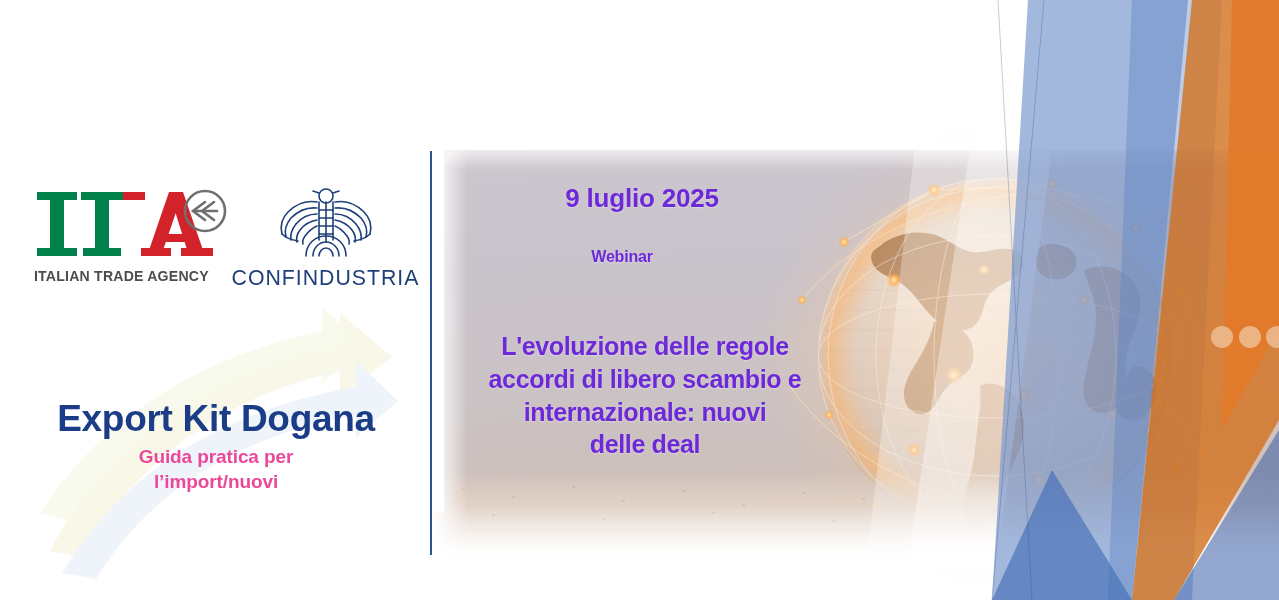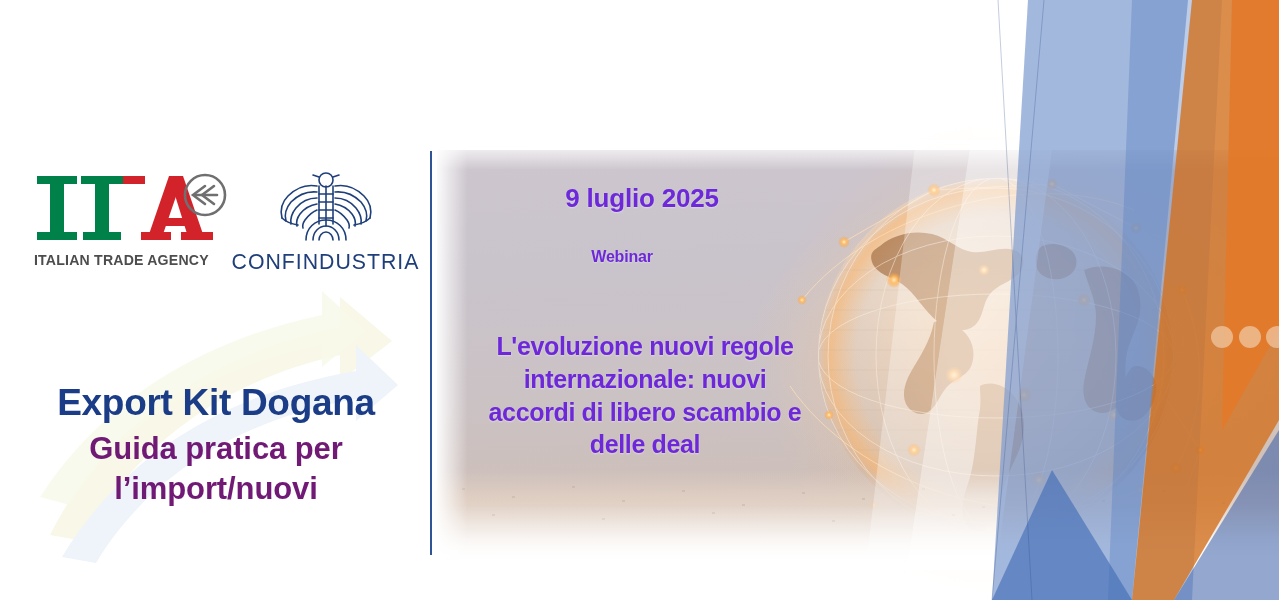--- a/index.html
+++ b/index.html
@@ -10,22 +10,22 @@
   }
   .banner{
     position:relative;
     width:1279px;height:600px;
     background:#ffffff;
     overflow:hidden;
   }
 
   
   .left-panel{
-    position:absolute;left:0;top:0;width:432px;height:496px;
-    background:#fff;z-index:6;
+    position:absolute;left:0;top:16px;width:432px;height:496px;
+    background:#fff;z-index:6;padding-left:12px;
   }
 
   
   .watermark{
     position:absolute;left:40px;top:285px;width:360px;height:285px;
     z-index:1;pointer-events:none;opacity:.95;
   }
 
   .logo-row{
     position:absolute;left:0;top:165px;width:432px;height:120px;z-index:3;
@@ -53,21 +53,21 @@
 
   
   .title-block{
     position:absolute;left:0;top:355px;width:432px;z-index:4;text-align:center;margin-top:28px;
   }
   .title-main{
     font-size:37px;font-weight:700;color:#1b3c86;
     letter-spacing:-.3px;line-height:1.06;white-space:nowrap;
   }
   .title-sub{
-    font-size:31px;font-weight:700;color:#701a75;
+    font-size:19px;font-weight:700;color:#ec4899;
     line-height:1.28;margin-top:7px;letter-spacing:-.1px;
   }
 
   
   .divider{
     position:absolute;left:430px;top:151px;width:1.6px;height:404px;
     background:#2c5496;z-index:7;
   }
 
   
@@ -391,19 +391,19 @@
     </div>
   </div>
 
   <div class="divider"></div>
 
   <div class="rt rt-date">9 luglio 2025</div>
 
   <div class="rt rt-kind">Webinar</div>
 
   <div class="rt rt-desc">
-    <div>L'evoluzione nuovi regole</div>
+    <div>L'evoluzione delle regole</div>
+    <div>accordi di libero scambio e</div>
     <div>internazionale: nuovi</div>
-    <div>accordi di libero scambio e</div>
     <div>delle deal</div>
   </div>
 
 </div>
 
 </body></html>

